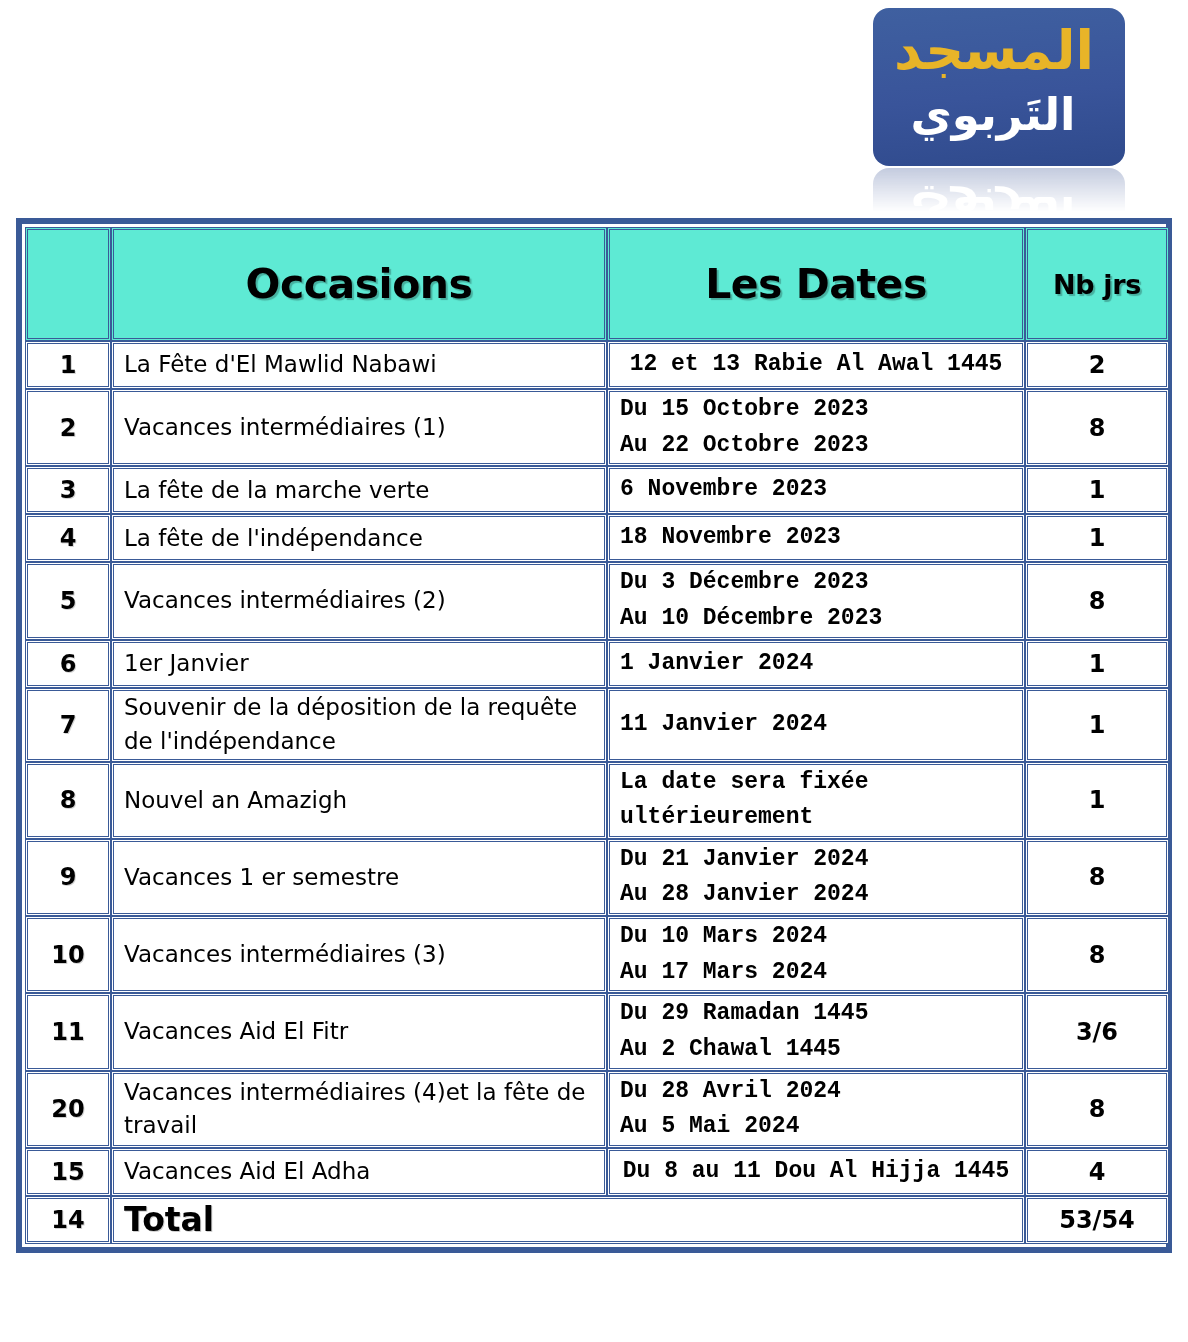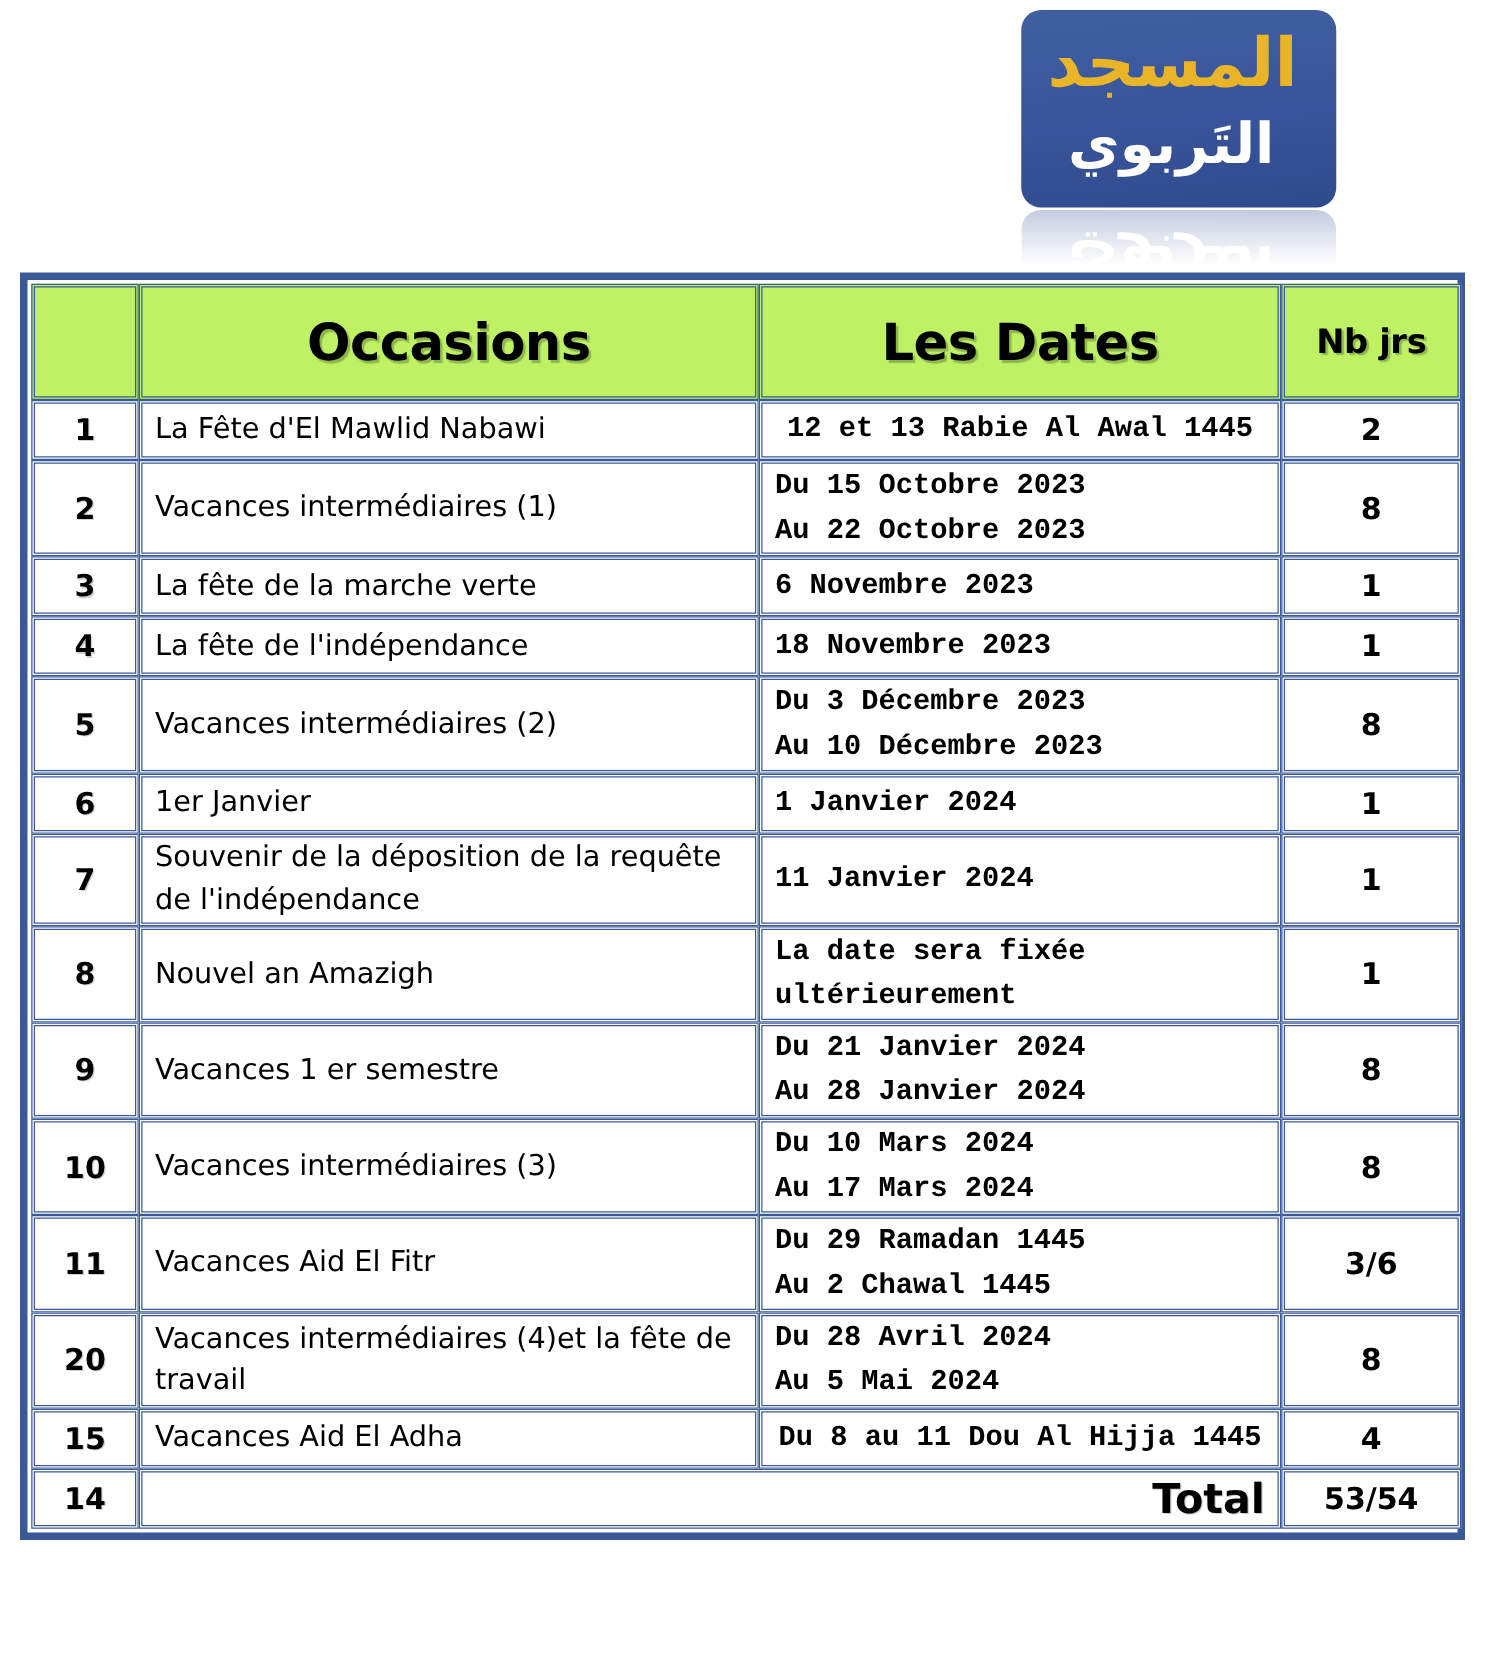--- a/index.html
+++ b/index.html
@@ -91,21 +91,21 @@
     font-size: 47px;
     letter-spacing: 0.2px;
     color: #111111;
     white-space: nowrap;
     text-shadow: 0 1px 0 rgba(255,255,255,0.45);
   }
 
   
   .logo-wrap {
     position: absolute;
-    left: 805px;
+    left: 861px;
     top: 8px;
     width: 280px;
     height: 196px;
   }
   .logo-box {
     position: absolute;
     left: 12px;
     top: 0;
     width: 252px;
     height: 158px;
@@ -199,22 +199,22 @@
     box-sizing: border-box;
     background: #ffffff;
   }
   col.c-num  { width: 86px; }
   col.c-occ  { width: 496px; }
   col.c-date { width: 418px; }
   col.c-nb   { width: 144px; }
 
   
   tr.head th {
-    background: #bef264;
-    height: 93px;
+    background: #5eead4;
+    height: 114px;
     vertical-align: middle;
     text-align: center;
   }
   .head-title {
     font-family: "DejaVu Sans", sans-serif;
     font-weight: 700;
     font-size: 41px;
     color: #000000;
     letter-spacing: -0.5px;
     text-shadow: 2px 2px 1px rgba(0,0,0,0.25);
@@ -264,21 +264,21 @@
     vertical-align: middle;
     font-family: "DejaVu Sans", sans-serif;
     font-weight: 700;
     font-size: 24px;
     color: #000000;
   }
   tr.r1 td { height: 48px; }
   tr.r2 td { height: 74px; }
 
   td.total {
-    text-align: right;
+    text-align: left;
     vertical-align: middle;
     font-family: "DejaVu Sans", sans-serif;
     font-weight: 700;
     font-size: 33px;
     color: #000000;
     text-shadow: 1px 1px 0 rgba(0,0,0,0.2);
   }
   .dline { display: block; }
 </style>
 </head>

